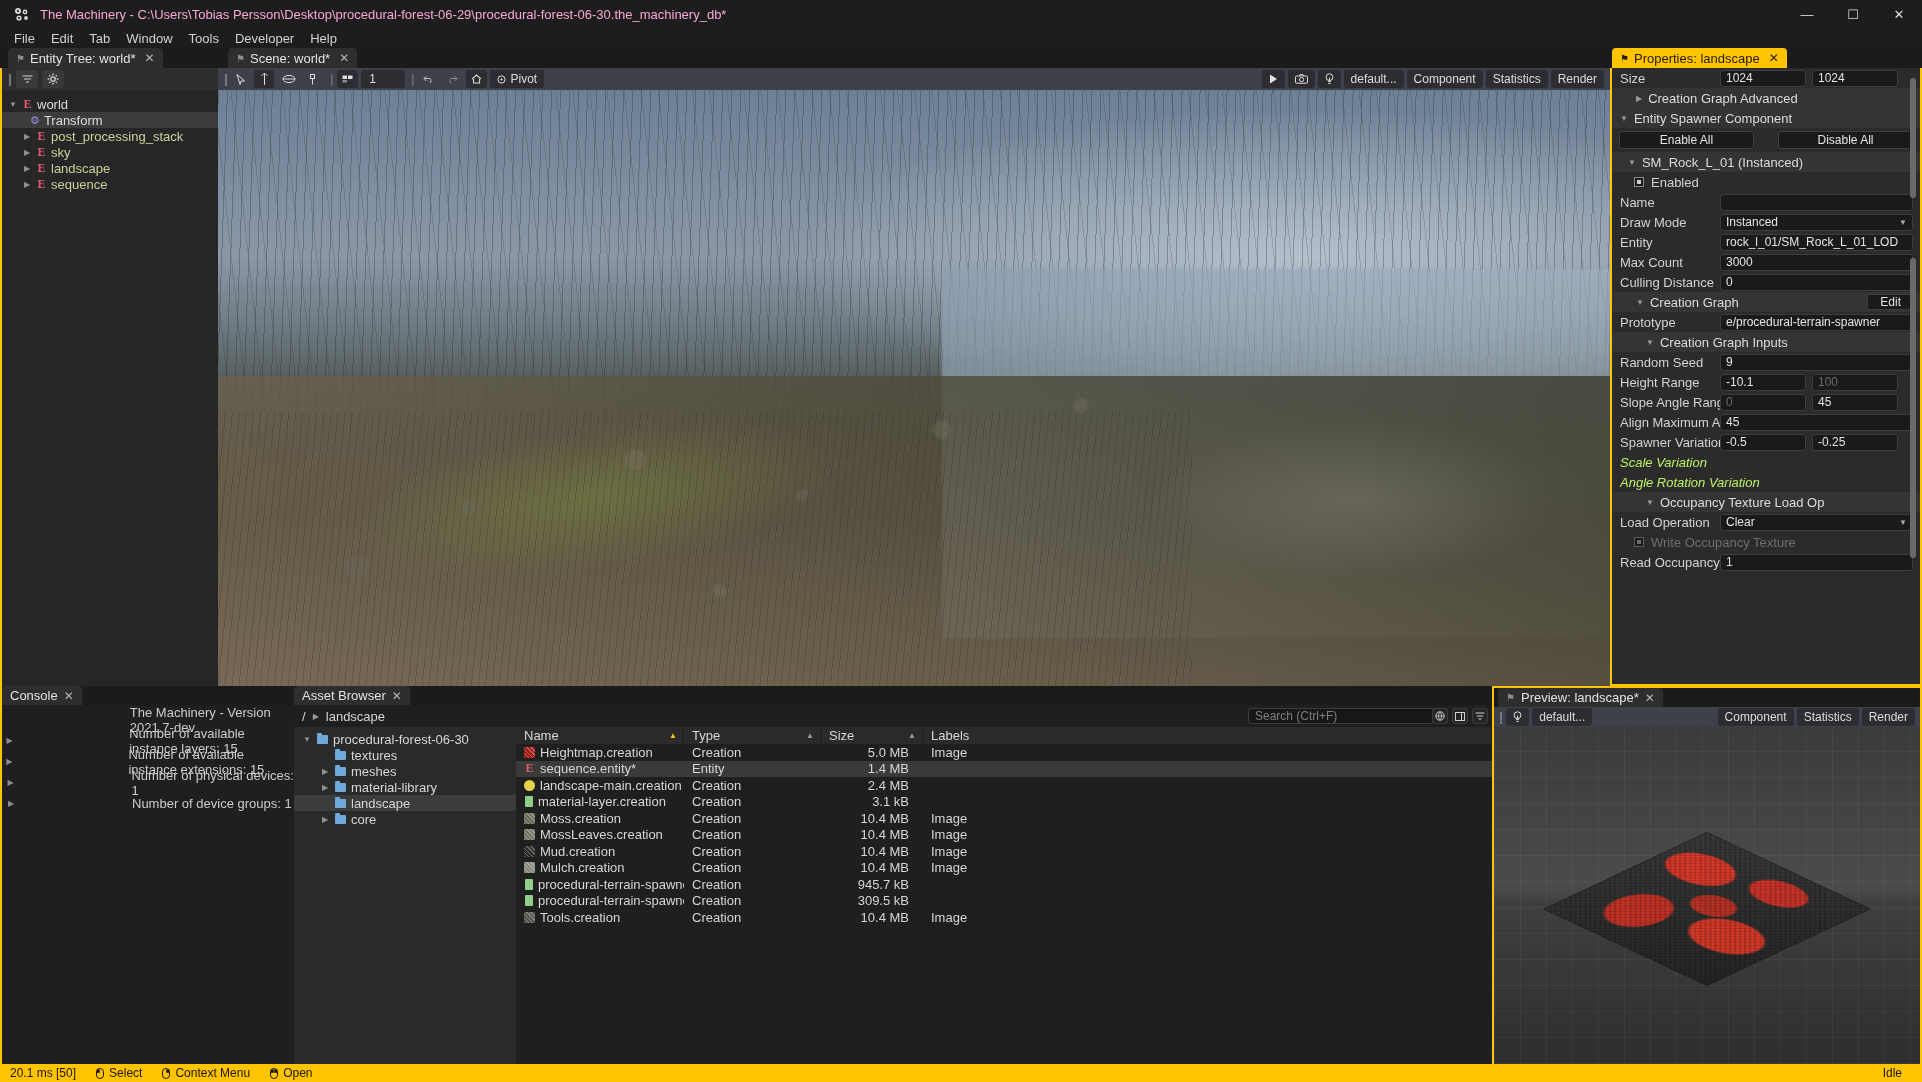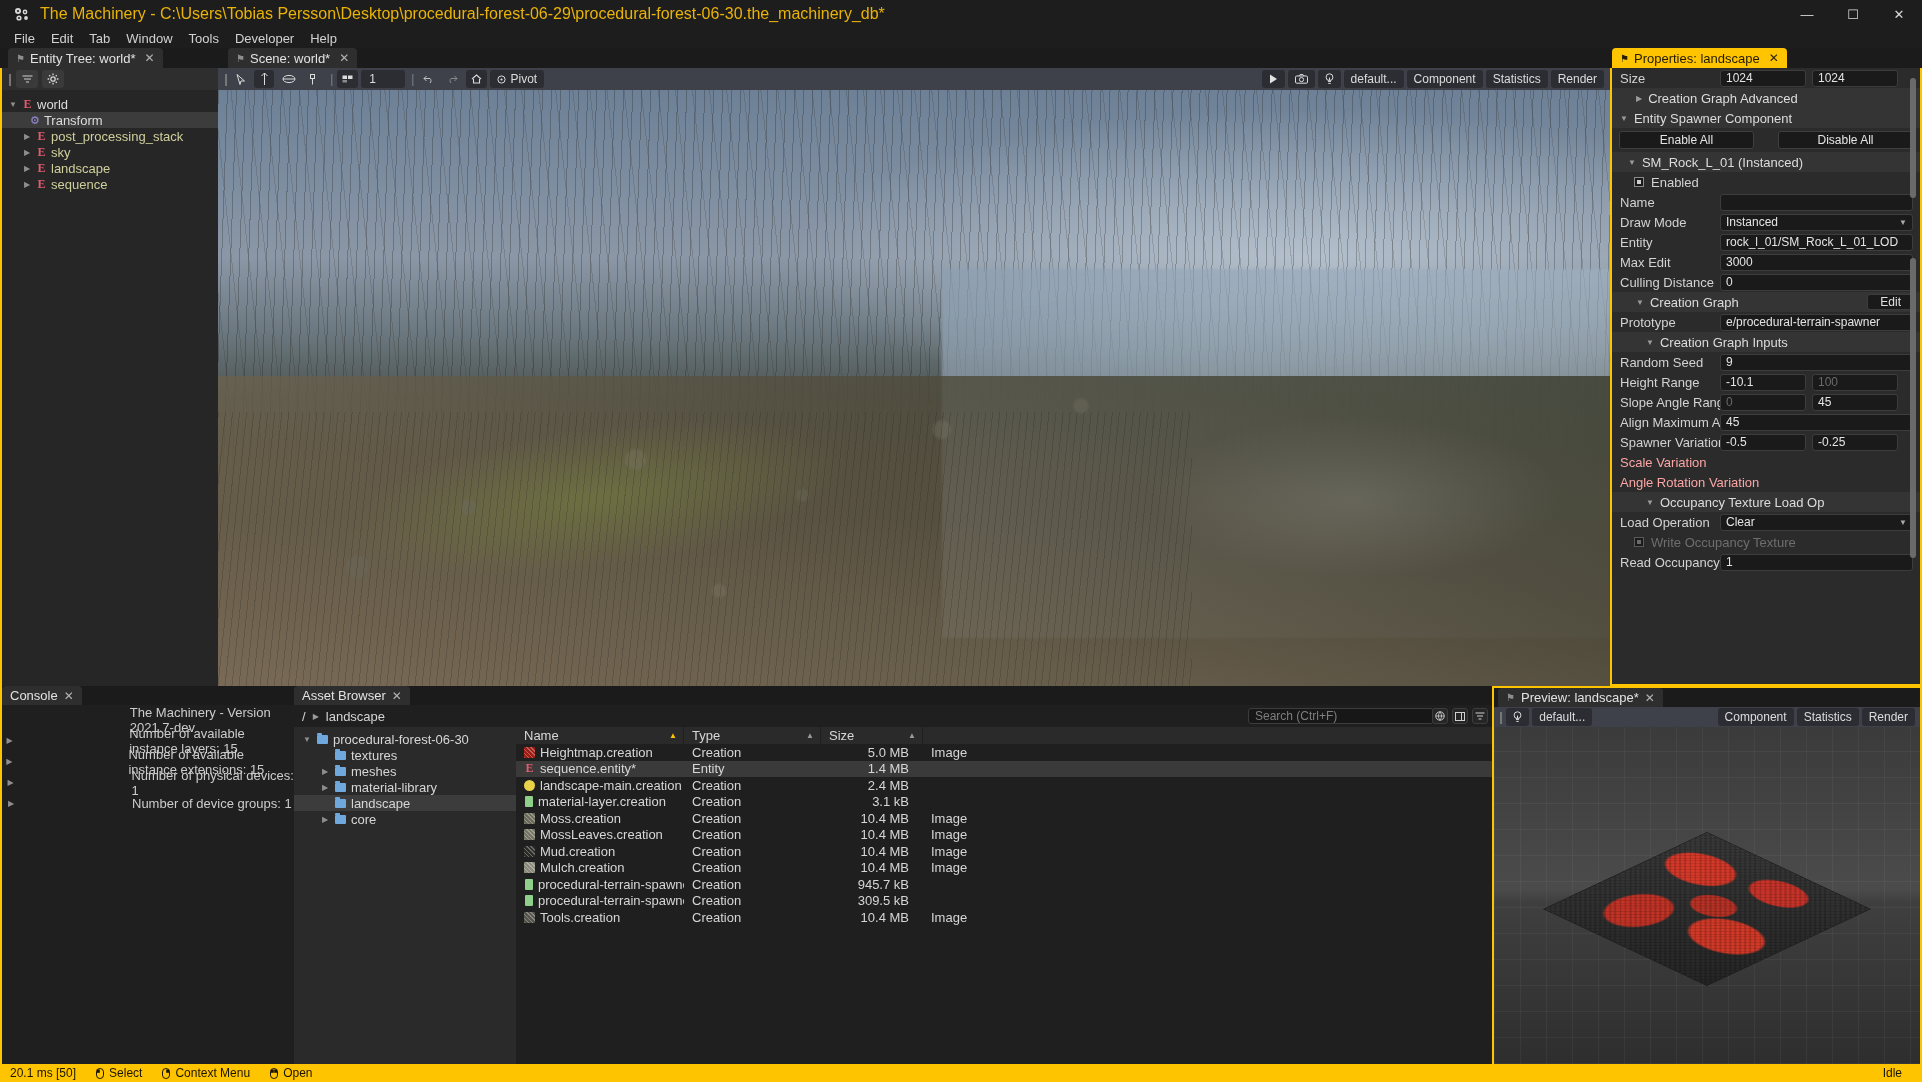--- a/index.html
+++ b/index.html
@@ -9,21 +9,21 @@
     font-family:"Liberation Sans", sans-serif;
     font-size:13px; color:#d6d6d6;
     -webkit-font-smoothing:antialiased;
   }
   .app{ position:relative; width:1922px; height:1082px; background:#1b1b1b; display:flex; flex-direction:column; }
 
   
   .titlebar{ height:28px; background:#1d1d1d; display:flex; align-items:center; position:relative; flex:none; }
   .logo{ width:30px; display:flex; align-items:center; justify-content:center; margin-left:6px; }
   .logo svg{ display:block; }
-  .title-text{ font-size:16px; color:#eab308; margin-left:4px; white-space:nowrap; }
+  .title-text{ font-size:13px; color:#f9a8d4; margin-left:4px; white-space:nowrap; }
   .winbtns{ position:absolute; right:0; top:0; height:28px; display:flex; }
   .winbtn{ width:46px; height:28px; display:flex; align-items:center; justify-content:center; color:#d8d8d8; font-size:13px; }
 
   
   .menubar{ height:20px; background:#1d1d1d; display:flex; align-items:center; padding-left:6px; flex:none; }
   .menu-item{ padding:1px 8px; font-size:13px; color:#d2d2d2; border-radius:2px; }
 
   
   .tabrow{ height:20px; background:#1b1b1b; position:relative; flex:none; }
   .tab{
@@ -98,21 +98,21 @@
   }
   .vp-grass{ position:absolute; left:0; right:30%; bottom:0; height:46%; opacity:.45;
      background-image:repeating-linear-gradient(96deg, rgba(40,36,28,.5) 0 1px, rgba(0,0,0,0) 1px 7px);
   }
 
   
   .props-panel{ width:312px; background:#2b2b2b; border:2px solid #ffc400; border-top:none; display:flex; flex-direction:column; position:relative; }
   .props-scroll{ flex:1; overflow:hidden; position:relative; }
   .prow{ display:flex; align-items:center; height:20px; padding-left:8px; font-size:13px; }
   .prow .plabel{ width:100px; color:#d2d2d2; white-space:nowrap; overflow:hidden; }
-  .prow .plabel.dim{ color:#fca5a5; }
+  .prow .plabel.dim{ color:#bef264;font-style:italic; }
   .pfield{ flex:1; height:17px; background:#1a1a1a; border:1px solid #3d3d3d; border-radius:3px; color:#e4e4e4;
            font-size:12px; padding:0 5px; display:flex; align-items:center; margin-right:7px; overflow:hidden; white-space:nowrap; }
   .pfield.dim{ color:#6a6a6a; }
   .pfield.half{ flex:0 0 86px; margin-right:6px; }
   .pfield.sel-dd{ justify-content:space-between; }
   .pfield .caret{ color:#a9a9a9; font-size:8px; }
   .section{ height:20px; background:#343434; display:flex; align-items:center; gap:6px; font-size:13px; color:#dcdcdc; }
   .section .tri{ font-size:8px; color:#9a9a9a; }
   .section .edit-btn{ margin-left:auto; margin-right:6px; height:16px; padding:0 12px; background:#1a1a1a; border:1px solid #3d3d3d;
                       border-radius:3px; font-size:12px; color:#e0e0e0; display:flex; align-items:center; }
@@ -432,21 +432,21 @@
             <span class="pfield sel-dd">
               <span>Instanced</span>
               <span class="caret">▼</span>
             </span>
           </div>
           <div class="prow">
             <span class="plabel">Entity</span>
             <span class="pfield">rock_l_01/SM_Rock_L_01_LOD</span>
           </div>
           <div class="prow">
-            <span class="plabel">Max Edit</span>
+            <span class="plabel">Max Count</span>
             <span class="pfield">3000</span>
           </div>
           <div class="prow">
             <span class="plabel">Culling Distance</span>
             <span class="pfield">0</span>
           </div>
           <div class="section">
             <span class="tri" style="margin-left:24px">▼</span>
             <span>Creation Graph</span>
             <div class="edit-btn">Edit</div>
@@ -621,20 +621,23 @@
               <span>Name</span>
               <span class="sortmark">▲</span>
             </div>
             <div class="col" style="width:137px;">
               <span>Type</span>
               <span class="sortmark" style="color:#9a9a9a;">▲</span>
             </div>
             <div class="col" style="width:102px;">
               <span>Size</span>
               <span class="sortmark" style="color:#9a9a9a;">▲</span>
+            </div>
+            <div class="col" style="flex:1;">
+              <span>Labels</span>
             </div>
           </div>
           <div id="ab-files">
               <div class="arow">
                 <span class="acol" style="width:168px">
                   <span class="thumb" style="background:#9e1c14;background-image:repeating-linear-gradient(45deg,rgba(255,255,255,.3) 0 1px,transparent 1px 3px)"></span>
                   <span>Heightmap.creation</span>
                 </span>
                 <span class="acol" style="width:137px">Creation</span>
                 <span class="acol" style="width:102px;justify-content:flex-end;padding-right:14px">5.0 MB</span>

